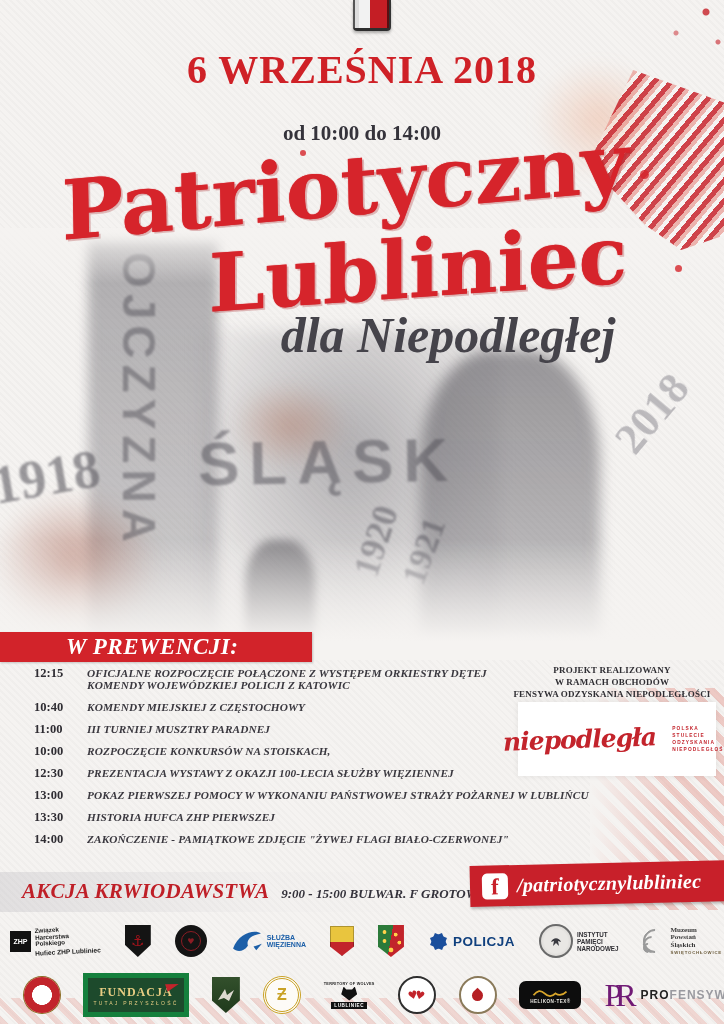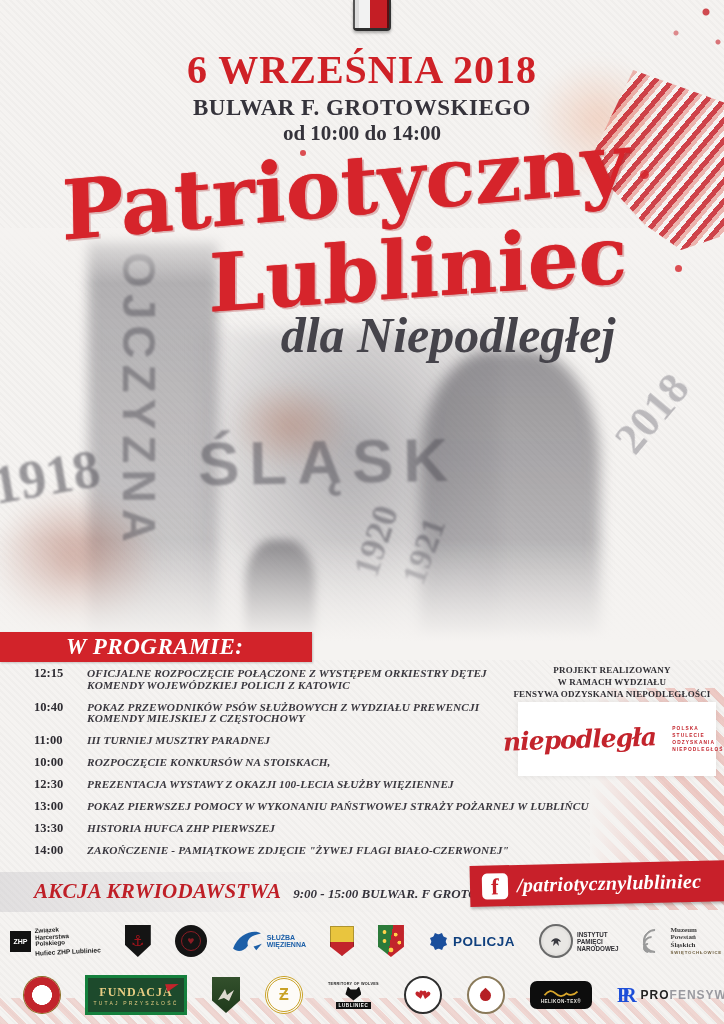--- a/index.html
+++ b/index.html
@@ -93,21 +93,21 @@
   .stripes-right{right:0;top:688px;width:134px;height:222px;z-index:2;
     background:repeating-linear-gradient(45deg,rgba(226,140,130,.4) 0 7px,rgba(255,255,255,0) 7px 14px);}
   .stripes-right-fade{right:0;top:688px;width:134px;height:222px;z-index:2;
     background:linear-gradient(90deg,#f5f3f1,rgba(245,243,241,0) 60%);}
   .stripes-bottom{left:0;top:998px;width:724px;height:26px;z-index:1;
     background:repeating-linear-gradient(45deg,rgba(226,140,130,.28) 0 6px,transparent 6px 13px);}
 
   
   .akcja-band{left:0;top:872px;width:440px;height:40px;z-index:2;
     background:linear-gradient(90deg,rgba(180,178,185,.3),rgba(220,218,222,.1) 60%,transparent);}
-  .akcja{left:34px;top:879px;z-index:7;display:flex;align-items:baseline;gap:12px;white-space:nowrap;text-align:right;}
+  .akcja{left:22px;top:879px;z-index:7;display:flex;align-items:baseline;gap:12px;white-space:nowrap;text-align:right;}
   .akcja .lbl{font-size:21px;font-weight:700;font-style:italic;color:#bf1f27;letter-spacing:.3px;}
   .akcja .det{font-size:13px;font-weight:700;font-style:italic;color:#33313a;}
 
   
   .fb{left:470px;top:866px;width:262px;height:41px;background:#c8202a;z-index:8;
     transform:rotate(-1.3deg);transform-origin:left center;display:flex;align-items:center;
     padding-left:12px;gap:9px;box-shadow:1px 2px 3px rgba(0,0,0,.25);}
   .fb-icon{width:26px;height:26px;background:#fff;border-radius:5px;color:#c8202a;
     font-weight:800;font-size:23px;display:flex;align-items:flex-end;justify-content:center;line-height:24px;}
   .fb-handle{color:#fff;font-size:20px;font-weight:700;font-style:italic;letter-spacing:.3px;}
@@ -158,21 +158,21 @@
     border-right-color:transparent;border-bottom-color:transparent;transform:rotate(-45deg);}
   .muz-a1{width:6px;height:6px;}
   .muz-a2{width:13px;height:13px;}
   .muz-a3{width:20px;height:20px;}
   .muz-tx{font-family:"Liberation Serif",serif;font-size:7px;font-weight:700;color:#3a3a3a;line-height:7.5px;}
   .muz-sub{font-size:4.3px;letter-spacing:.8px;color:#6b5b3a;font-weight:700;margin-top:1px;}
 
   .osp{width:36px;height:36px;border-radius:50%;
     background:radial-gradient(circle,#fff 0 38%,#c2242b 40% 72%,#e0b040 74% 100%);
     box-shadow:0 0 0 1px #8a6a20;}
-  .fund{position:relative;width:96px;height:34px;background:#1d4a2c;border:3px solid #15803d;
+  .fund{position:relative;width:96px;height:34px;background:#1d4a2c;border:5px solid #15803d;
     display:flex;flex-direction:column;align-items:center;justify-content:center;}
   .fund-1{font-family:"Liberation Serif",serif;font-size:12px;font-weight:700;color:#e7cd83;letter-spacing:1px;}
   .fund-2{font-size:5px;color:#e7cd83;letter-spacing:2.2px;}
   .fund-arrow{position:absolute;right:5px;top:4px;width:0;height:0;border-left:13px solid #c2242b;
     border-top:4px solid transparent;border-bottom:4px solid transparent;transform:rotate(-18deg);}
   .jedn{width:28px;height:36px;background:linear-gradient(180deg,#33502c,#1f3a1c);
     clip-path:polygon(0 0,100% 0,100% 65%,50% 100%,0 65%);display:flex;align-items:center;justify-content:center;}
   .zet{width:32px;height:32px;border:3px double #c9a227;border-radius:50%;background:#fdfbf7;
     display:flex;align-items:center;justify-content:center;color:#c9a227;font-size:16px;font-weight:800;}
   .wolf-t{font-size:3.8px;font-weight:700;color:#222;letter-spacing:.3px;}
@@ -183,22 +183,22 @@
     display:flex;align-items:center;justify-content:center;font-family:"DejaVu Sans",sans-serif;}
   .hdk span{color:#c2242b;font-size:11px;line-height:11px;}
   .hdk .h2{transform:rotate(14deg);margin-left:-3px;}
   .hdk .h1{transform:rotate(-14deg);}
   .krw{width:34px;height:34px;border:2px solid #8a7a5a;border-radius:50%;background:#fff;
     display:flex;align-items:center;justify-content:center;}
   .drop{width:11px;height:11px;background:#b51f24;border-radius:0 50% 50% 50%;transform:rotate(45deg);}
   .helikon{width:62px;height:28px;background:#0d0d0d;border-radius:7px;display:flex;flex-direction:column;
     align-items:center;justify-content:center;gap:1px;}
   .helikon-lbl{font-size:4.6px;color:#e8e6e0;letter-spacing:.5px;font-weight:700;}
-  .pr-mono{font-family:"Liberation Serif",serif;font-size:20px;color:#1d4ed8;letter-spacing:-7px;
-    font-weight:700;line-height:26px;padding-right:7px;}
+  .pr-mono{font-family:"Liberation Serif",serif;font-size:32px;color:#701a75;letter-spacing:-7px;
+    font-weight:400;line-height:26px;padding-right:7px;}
   .prof-tx{font-size:12px;font-weight:700;letter-spacing:1px;}
   .prof-tx .s1{color:#222;}
   .prof-tx .s2{color:#9a9aa0;}
 </style>
 </head>
 <body>
 
 <div class="poster">
 
   <div class="collage">
@@ -217,50 +217,48 @@
     <div class="abs fade-top"></div>
     <div class="abs fade-bot"></div>
   </div>
 
   <div class="abs corner-blob"></div>
   <div class="abs corner-grunge"></div>
   <div class="abs corner-speck"></div>
   <div class="abs ribbon"></div>
 
   <div class="abs date">6 WRZEŚNIA 2018</div>
-  <div class="abs venue">BULWAR F. GROTOWSKIEGO</div>
   <div class="abs hours">od 10:00 do 14:00</div>
 
   <div class="abs t1">Patriotyczny</div>
   <div class="abs t2">Lubliniec</div>
   <div class="abs t3">dla Niepodległej</div>
   <div class="abs speck" style="left:640px;top:170px;width:9px;height:9px;"></div>
   <div class="abs speck" style="left:300px;top:150px;width:6px;height:6px;"></div>
   <div class="abs speck" style="left:675px;top:265px;width:7px;height:7px;"></div>
 
   <div class="abs stripes-right"></div>
   <div class="abs stripes-right-fade"></div>
   <div class="abs stripes-bottom"></div>
   <div class="abs akcja-band"></div>
 
   <div class="abs prog-banner">
-    <span>W PROGRAMIE:</span>
+    <span>W PREWENCJI:</span>
   </div>
   <div class="abs prog-list">
     <div class="pi">
       <div class="tm">12:15</div>
       <div class="dx">
           <div class="l1">OFICJALNE ROZPOCZĘCIE POŁĄCZONE Z WYSTĘPEM ORKIESTRY DĘTEJ</div>
           <div class="l2">KOMENDY WOJEWÓDZKIEJ POLICJI Z KATOWIC</div>
         </div>
     </div>
     <div class="pi">
       <div class="tm">10:40</div>
       <div class="dx">
-          <div class="l1">POKAZ PRZEWODNIKÓW PSÓW SŁUŻBOWYCH Z WYDZIAŁU PREWENCJI</div>
           <div class="l2">KOMENDY MIEJSKIEJ Z CZĘSTOCHOWY</div>
         </div>
     </div>
     <div class="pi">
       <div class="tm">11:00</div>
       <div class="dx">
           <div class="l1">III TURNIEJ MUSZTRY PARADNEJ</div>
         </div>
     </div>
     <div class="pi">
@@ -290,21 +288,21 @@
     <div class="pi">
       <div class="tm">14:00</div>
       <div class="dx">
           <div class="l1">ZAKOŃCZENIE - PAMIĄTKOWE ZDJĘCIE "ŻYWEJ FLAGI BIAŁO-CZERWONEJ"</div>
         </div>
     </div>
   </div>
 
   <div class="abs proj-note">
     <div>PROJEKT REALIZOWANY</div>
-    <div>W RAMACH WYDZIAŁU</div>
+    <div>W RAMACH OBCHODÓW</div>
     <div>FENSYWA ODZYSKANIA NIEPODLEGŁOŚCI</div>
   </div>
   <div class="abs niep-box">
     <div class="niep-script">niepodległa</div>
     <div class="niep-div"></div>
     <div class="niep-side">
       <div>POLSKA</div>
       <div>STULECIE ODZYSKANIA</div>
       <div>NIEPODLEGŁOŚCI</div>
     </div>

